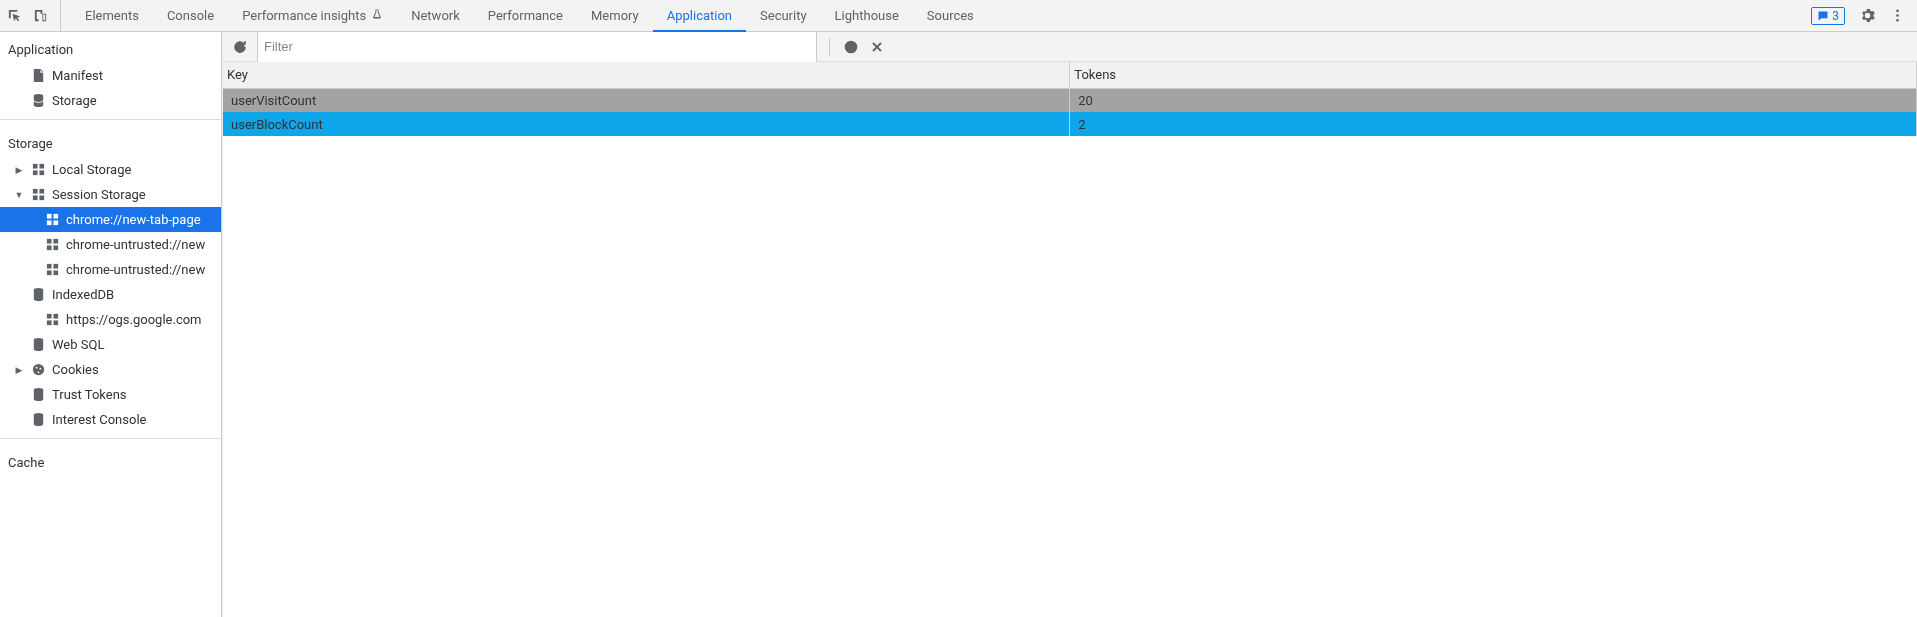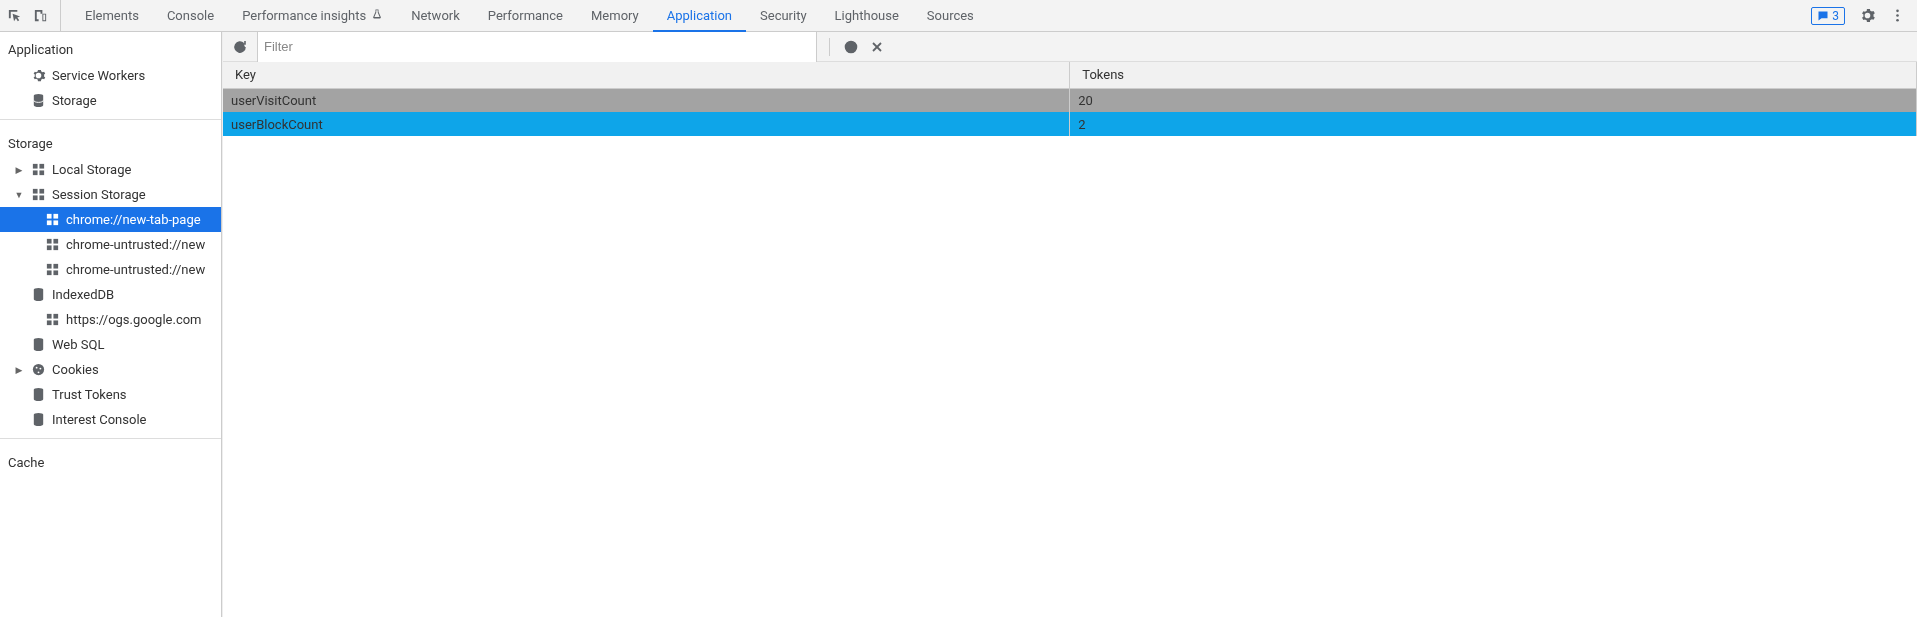--- a/index.html
+++ b/index.html
@@ -163,21 +163,21 @@
   .toolbar-icon svg { width: 16px; height: 16px; fill: #5f6368; stroke: #5f6368; }
 
   
   .data-table { width: 100%; border-collapse: collapse; }
   .data-table th {
     text-align: left;
     font-weight: normal;
     background: #f1f1f1;
     border-bottom: 1px solid #ccc;
     border-right: 1px solid #ccc;
-    padding: 4px 12px;
+    padding: 4px 4px;
     height: 26px;
   }
   .data-table td {
     border-right: 1px solid #ccc;
     padding: 4px 8px;
     height: 24px;
   }
   .data-table tr.row-odd { background: #0ea5e9; }
   .data-table tr.row-even { background: #a3a3a3; }
   .col-key { width: 50%; }
@@ -242,24 +242,24 @@
 </div>
 
 <div class="main">
 
   <div class="sidebar">
     <div class="sidebar-section-title">Application</div>
 
     <div class="tree-item level-1">
       <span class="icon">
           <svg viewBox="0 0 16 16">
-            <path d="M8 5a3 3 0 100 6 3 3 0 000-6zm6 3c0 .4 0 .7-.1 1l1.3 1-1.2 2-1.6-.5c-.5.4-1 .6-1.5.8L10.6 14H7.4l-.3-1.7c-.5-.2-1-.4-1.5-.8l-1.6.5-1.2-2 1.3-1C4 8.7 4 8.4 4 8s0-.7.1-1l-1.3-1 1.2-2 1.6.5c.5-.4 1-.6 1.5-.8L7.4 2h3.2l.3 1.7c.5.2 1 .4 1.5.8l1.6-.5 1.2 2-1.3 1c.1.3.1.6.1 1z"></path>
-          </svg>
-        </span>
-      <span>Service Workers</span>
+            <path d="M3 1h7l3 3v11H3V1zm7 1v3h3"></path>
+          </svg>
+        </span>
+      <span>Manifest</span>
     </div>
     <div class="tree-item level-1">
       <span class="icon">
           <svg viewBox="0 0 16 16">
             <ellipse cx="8" cy="3" rx="5" ry="2"></ellipse>
             <path d="M3 3v10c0 1.1 2.2 2 5 2s5-.9 5-2V3"></path>
             <path d="M3 8c0 1.1 2.2 2 5 2s5-.9 5-2" fill="none" stroke="#fff" stroke-width="1"></path>
           </svg>
         </span>
       <span>Storage</span>

